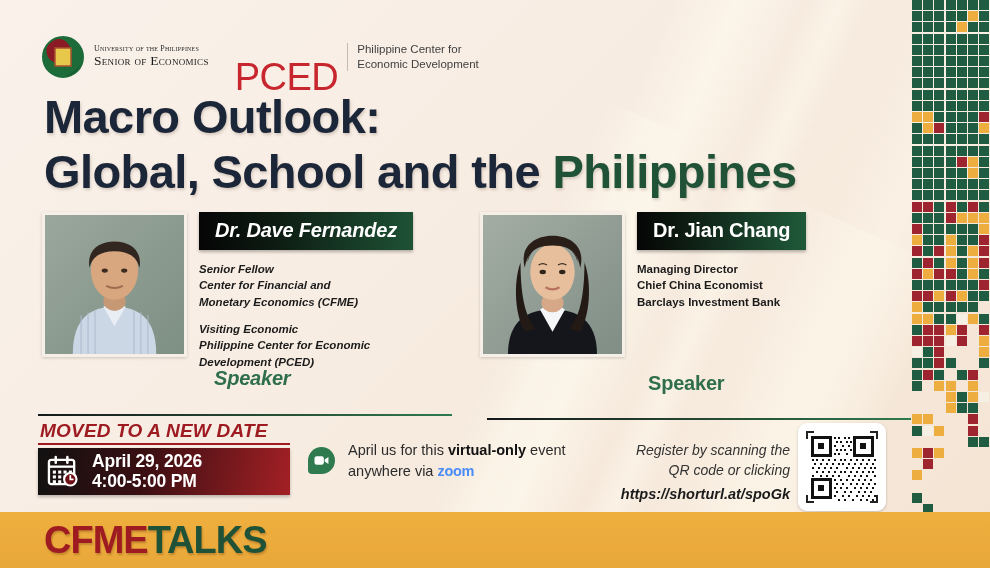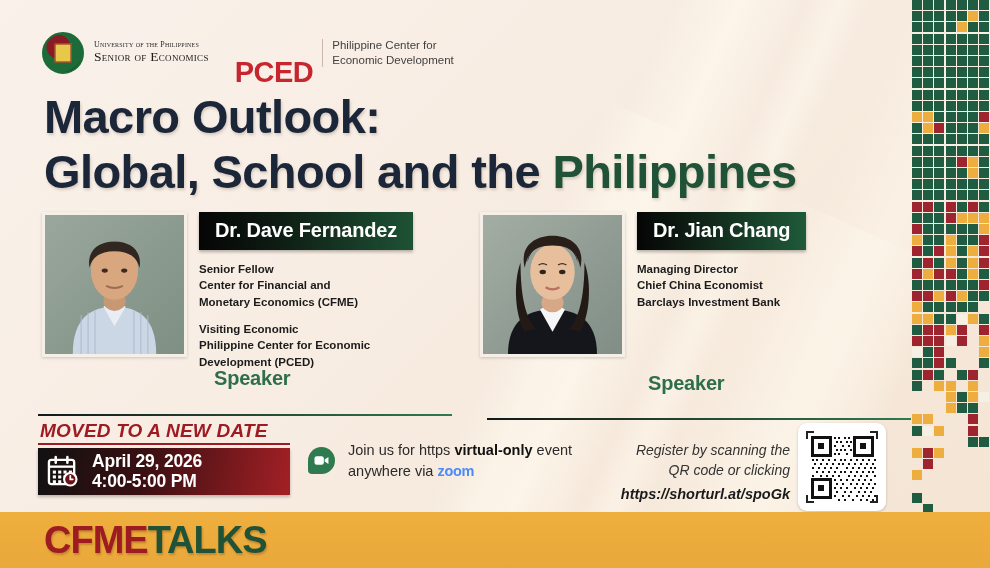--- a/index.html
+++ b/index.html
@@ -35,33 +35,33 @@
           background:radial-gradient(circle at 38% 34%, #8a1b24 0 34%, #1d6b39 36% 74%, #14532b 76% 100%);
           border:2px solid #1d6b39; position:relative; flex:none; }
   .seal::after { content:""; position:absolute; left:50%; top:50%; width:15px; height:17px;
           transform:translate(-50%,-50%); background:#e8c84a; border:1px solid #8a1b24; }
   .up-text { line-height:1.08; }
   .up-l1 { font-size:8px; letter-spacing:.2px; color:#2b2b2b; font-variant:small-caps; white-space:nowrap;
            font-family:"Liberation Serif", serif; }
   .up-l2 { font-size:13.5px; color:#1a1a1a; white-space:nowrap; font-variant:small-caps;
            font-family:"Liberation Serif", serif; letter-spacing:.3px; }
   .pced { display:flex; align-items:center; gap:9px; }
-  .pced-mark { font-size:29px; font-weight:bold; color:#C8262E; letter-spacing:-.5px; line-height:1;margin-top:40px; }
+  .pced-mark { font-size:38px; font-weight:normal; color:#C8262E; letter-spacing:-.5px; line-height:1;margin-top:40px; }
   .pced-rule { width:1px; height:28px; background:#c9b8ab; }
   .pced-sub { font-size:11.5px; color:#3f3f3f; line-height:1.28; white-space:nowrap; }
 
   
   .title { position:absolute; left:44px; top:90px; font-size:47px; font-weight:bold;
            line-height:1.16; letter-spacing:-.6px; color:#1C2639;
            text-shadow:1px 2px 3px rgba(120,100,85,.28); }
   .title .ph { color:#1F5237; }
 
   
   .sp { position:absolute; }
-  .sp-a { left:42px; top:212px; }
+  .sp-a { left:42px; top:212px;font-style:italic; }
   .sp-b { left:480px; top:212px; }
   .sp-row { display:flex; align-items:flex-start; }
   .photo { width:145px; height:145px; flex:none; background:#8c9a8e;
            border:3px solid #f5efe7; box-shadow:0 1px 3px rgba(0,0,0,.18); position:relative; overflow:hidden; }
   .photo svg { display:block; width:100%; height:100%; }
   .sp-info { margin-left:12px; }
   .plate { display:inline-block; padding:7px 16px 8px; color:#fff; font-size:20px; font-weight:bold;
            background:linear-gradient(90deg,#050505 0%,#0d1b12 35%,#1e5235 100%);
            box-shadow:0 2px 3px rgba(0,0,0,.28); white-space:nowrap; letter-spacing:-.2px; }
   .sp-b .plate { background:linear-gradient(90deg,#050505 0%,#0e1d13 30%,#1f5a3a 100%); }
@@ -272,21 +272,21 @@
   </div>
 
   <div class="zoomwrap">
     <div class="zcircle">
       <svg viewBox="0 0 16 12">
         <rect x="0.5" y="1.5" width="10" height="9" rx="2.4" fill="#fff"></rect>
         <path d="M11.4 5 L15.4 2.2 V9.8 L11.4 7 Z" fill="#fff"></path>
       </svg>
     </div>
     <div class="zoomtext">
-      <div><span>Join us for https </span><b>virtual-only</b><span> event</span></div>
+      <div><span>April us for this </span><b>virtual-only</b><span> event</span></div>
       <div><span>anywhere via </span><span class="zoom-brand">zoom</span></div>
     </div>
   </div>
 
   <div class="register">
     <div>Register by scanning the</div>
     <div>QR code or clicking</div>
     <a class="url" href="#" style="text-decoration:none;">https://shorturl.at/spoGk</a>
   </div>
 

